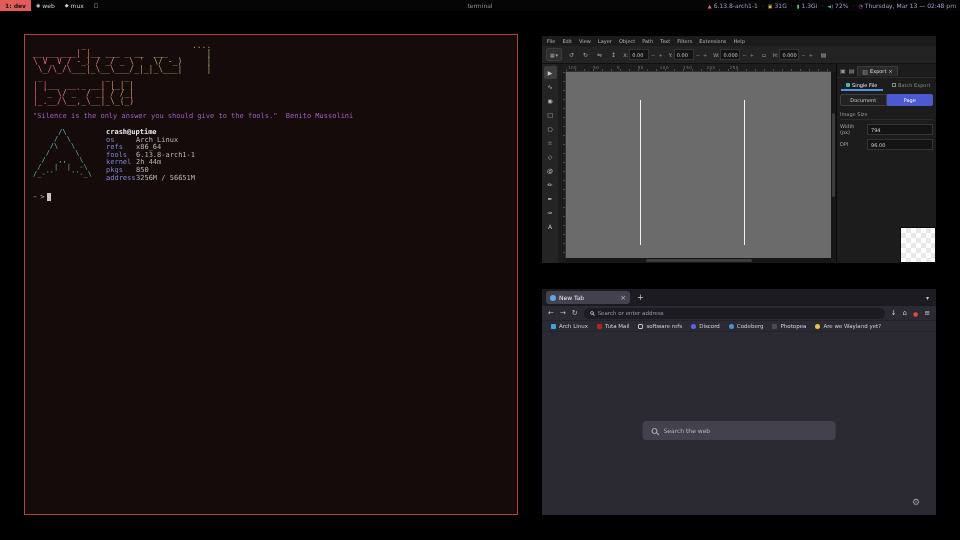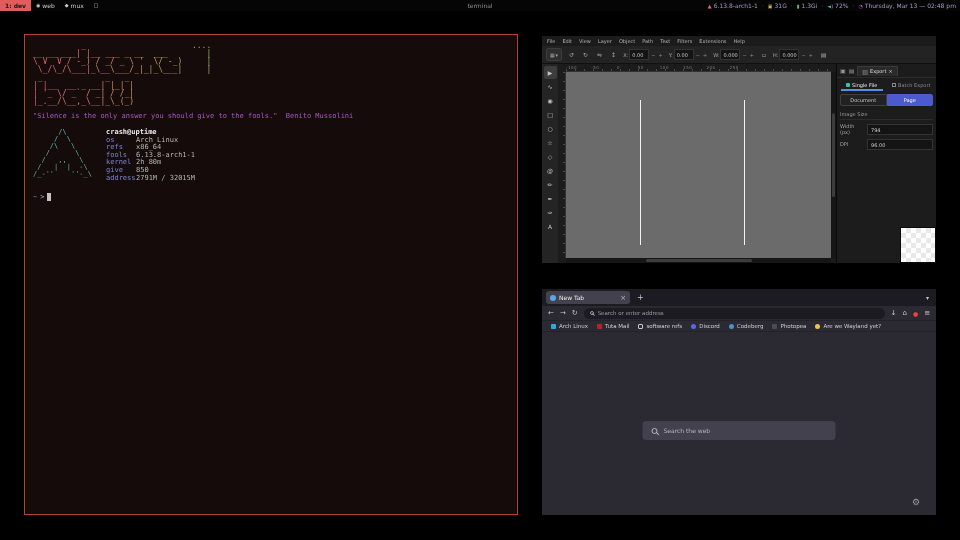--- a/index.html
+++ b/index.html
@@ -178,23 +178,23 @@
     /\   \
    /      \
   /   ,,   \
  /   |  |  -\
 /_-''    ''-_\</pre>
         <div class="finfo">
           <div class="fuser">crash@uptime</div>
           <div class="frow"><span class="flabel">os</span><span>Arch Linux</span></div>
           <div class="frow"><span class="flabel">refs</span><span>x86_64</span></div>
           <div class="frow"><span class="flabel">fools</span><span>6.13.8-arch1-1</span></div>
-          <div class="frow"><span class="flabel">kernel</span><span>2h 80m</span></div>
-          <div class="frow"><span class="flabel">give</span><span>850</span></div>
-          <div class="frow"><span class="flabel">address</span><span>2791M / 32015M</span></div>
+          <div class="frow"><span class="flabel">kernel</span><span>2h 44m</span></div>
+          <div class="frow"><span class="flabel">pkgs</span><span>850</span></div>
+          <div class="frow"><span class="flabel">address</span><span>3256M / 56651M</span></div>
         </div>
       </div>
       <div class="prompt">
         <span>~</span>
         <span class="pchar">&gt;</span>
         <span class="cursor"></span>
       </div>
     </div>
   </div>
 

